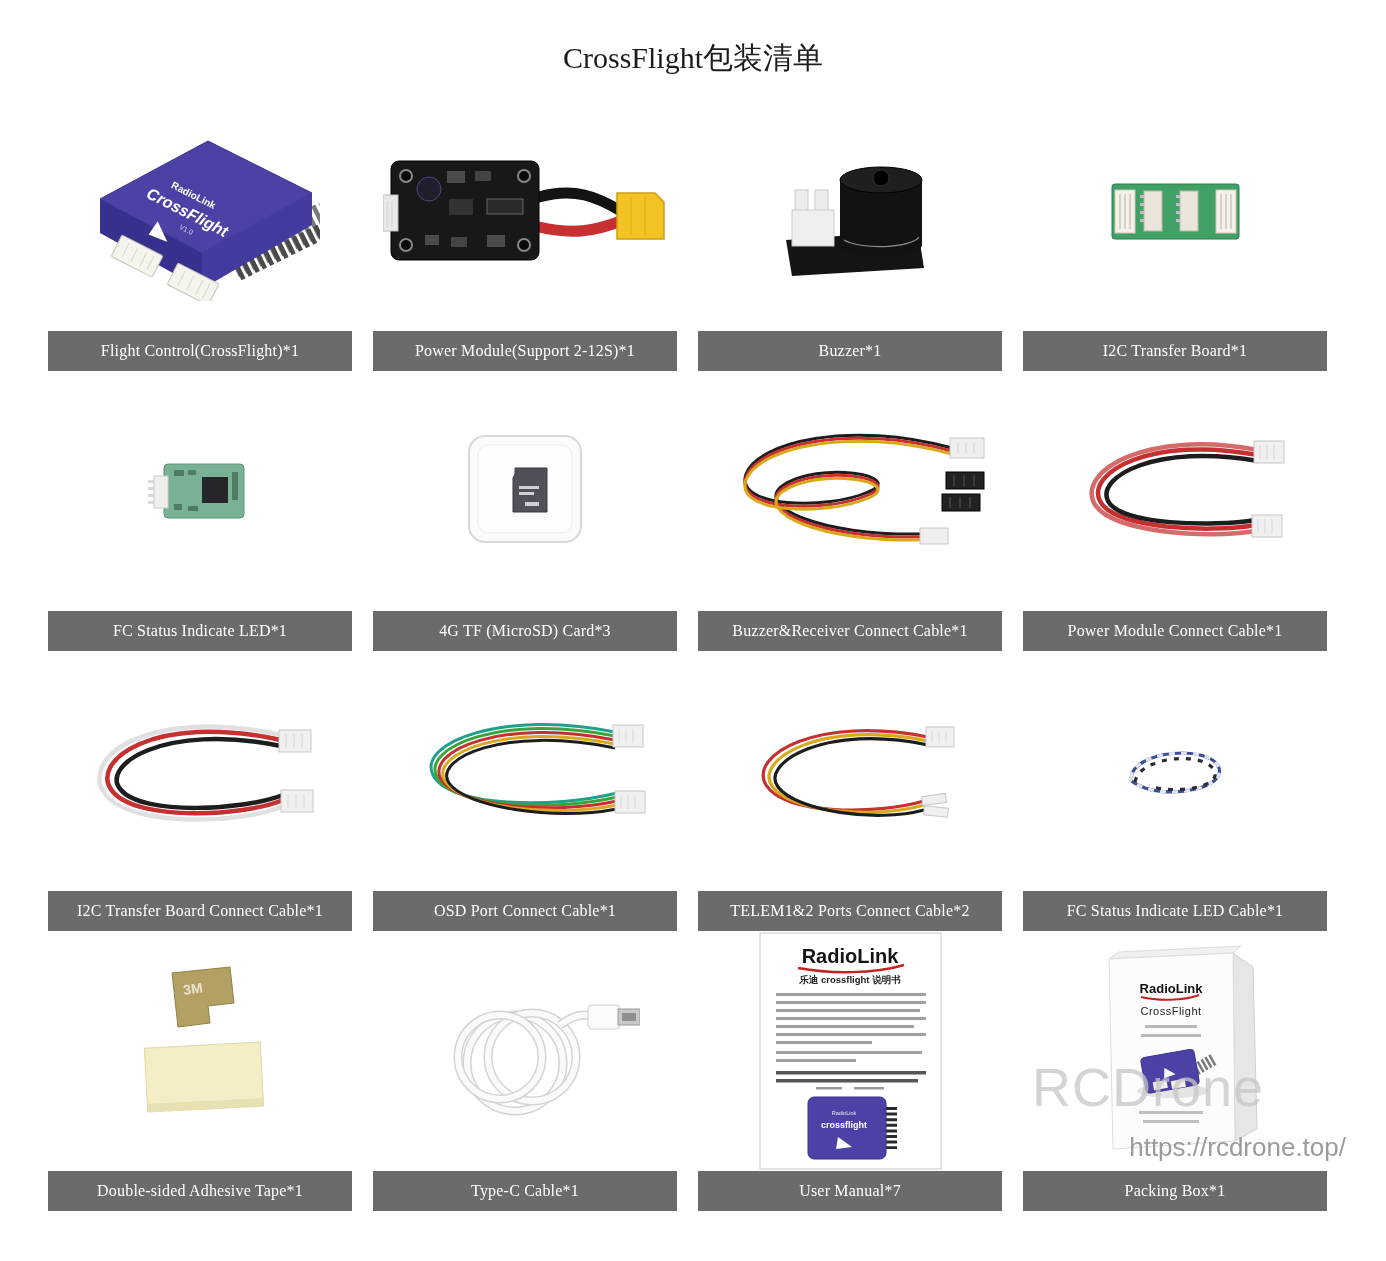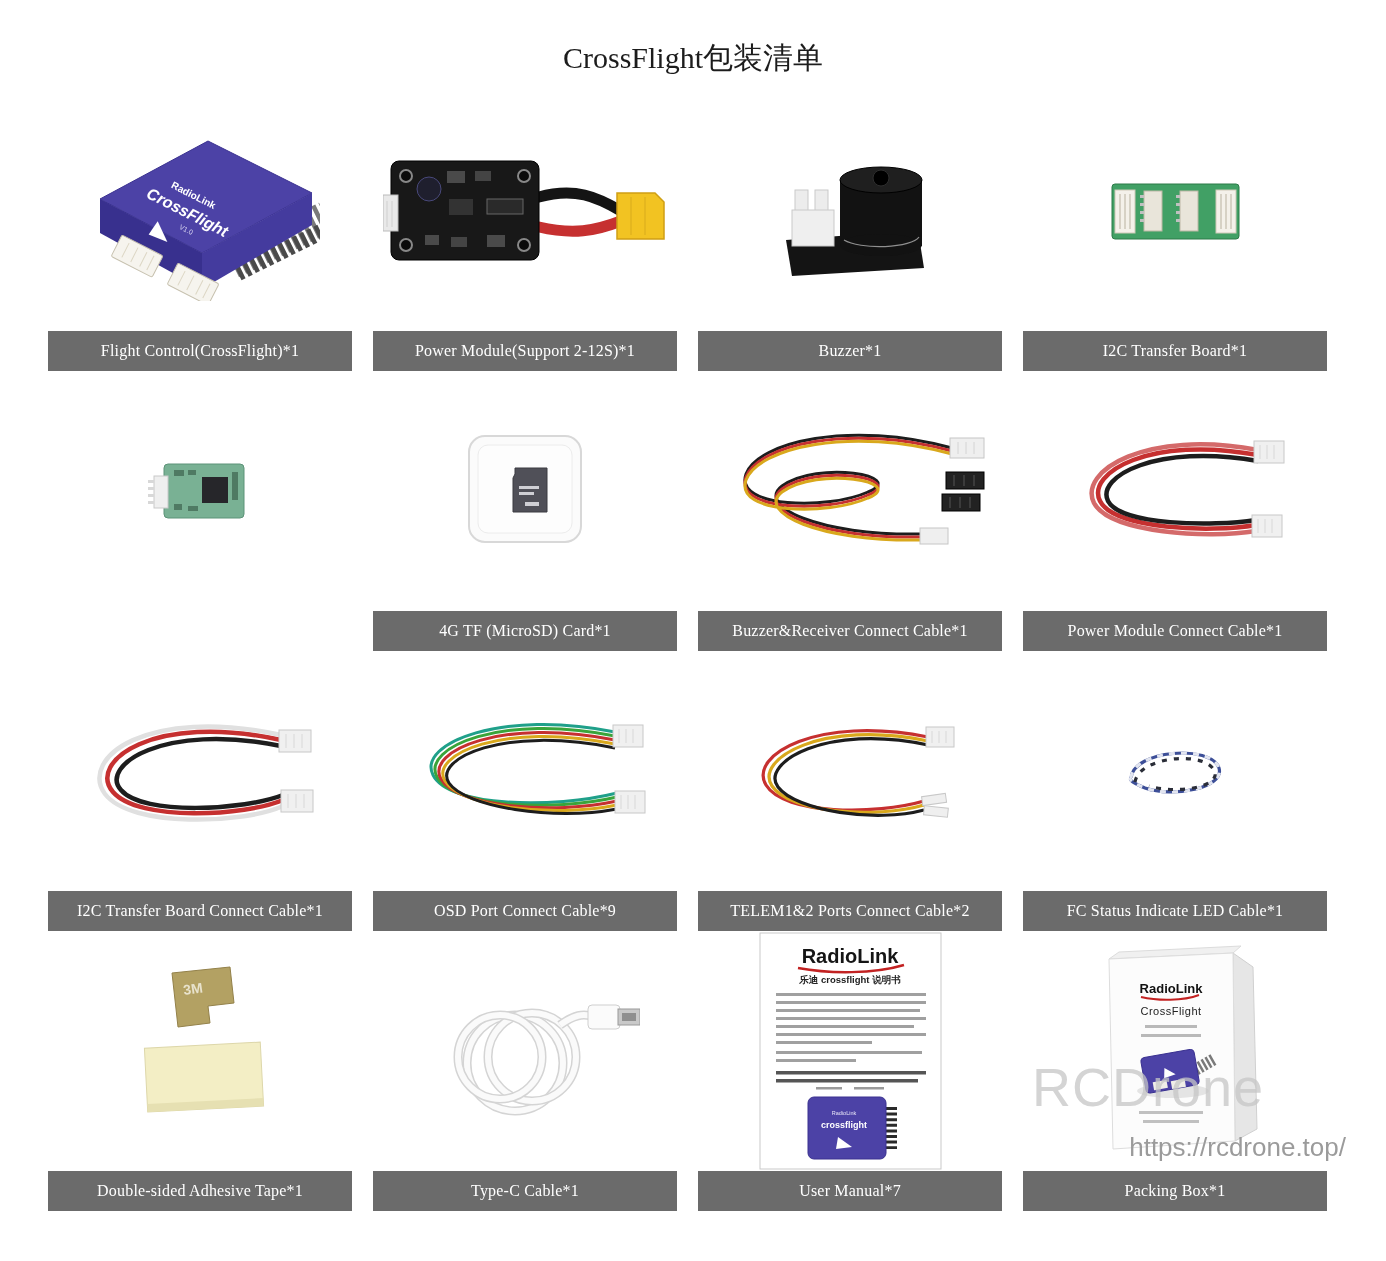--- a/index.html
+++ b/index.html
@@ -149,36 +149,37 @@
           </g>
         <rect x="6" y="24" width="14" height="32" fill="#efefef" stroke="#c9c9c9"></rect>
         <g fill="#d8d8d8">
             <rect x="0" y="28" width="6" height="3"></rect>
             <rect x="0" y="35" width="6" height="3"></rect>
             <rect x="0" y="42" width="6" height="3"></rect>
             <rect x="0" y="49" width="6" height="3"></rect>
           </g>
       </svg>
     </div>
+    <div class="caption">FC Status Indicate LED*1</div>
   </div>
 
   <div class="cell">
     <div class="img-wrap">
       <svg width="125" height="118" viewBox="0 0 125 118">
         <rect x="6" y="4" width="112" height="106" rx="16" fill="#fbfbfb" stroke="#d8d8d8" stroke-width="2"></rect>
         <rect x="15" y="13" width="94" height="88" rx="10" fill="#fdfdfd" stroke="#ececec"></rect>
         <polygon points="52,36 84,36 84,80 50,80 50,46 52,42" fill="#505058" stroke="#3a3a40"></polygon>
         <g fill="#cfcfd4">
             <rect x="56" y="54" width="20" height="3"></rect>
             <rect x="56" y="60" width="15" height="3"></rect>
             <rect x="62" y="70" width="14" height="4"></rect>
           </g>
       </svg>
     </div>
-    <div class="caption">4G TF (MicroSD) Card*1</div>
+    <div class="caption">4G TF (MicroSD) Card*3</div>
   </div>
 
   <div class="cell">
     <div class="img-wrap">
       <svg width="300" height="155" viewBox="0 0 300 155">
         <g fill="none" stroke-width="3">
           <path d="M252,34 C 150,6 58,28 46,60 C 34,94 128,96 168,78 C 208,62 118,46 82,72 C 56,92 118,122 222,120" stroke="#1d1d1d"></path>
           <path d="M252,37 C 150,9 58,31 46,63 C 34,97 128,99 168,81 C 208,65 118,49 82,75 C 56,95 118,125 222,123" stroke="#c63030"></path>
           <path d="M252,40 C 150,12 58,34 46,66 C 34,100 128,102 168,84 C 208,68 118,52 82,78 C 56,98 118,128 222,126" stroke="#d9a81c"></path>
         </g>
@@ -263,21 +264,21 @@
         <g stroke="#d8d8d8">
             <line x1="226" y1="20" x2="226" y2="34"></line>
             <line x1="233" y1="20" x2="233" y2="34"></line>
             <line x1="240" y1="20" x2="240" y2="34"></line>
         <line x1="228" y1="86" x2="228" y2="100"></line>
             <line x1="235" y1="86" x2="235" y2="100"></line>
             <line x1="242" y1="86" x2="242" y2="100"></line>
           </g>
       </svg>
     </div>
-    <div class="caption">OSD Port Connect Cable*9</div>
+    <div class="caption">OSD Port Connect Cable*1</div>
   </div>
 
   <div class="cell">
     <div class="img-wrap">
       <svg width="245" height="125" viewBox="0 0 245 125">
         <g fill="none" stroke-width="3.2">
           <path d="M200,28 C 90,6 20,46 38,76 C 56,106 148,106 196,92" stroke="#c63030"></path>
           <path d="M200,32 C 94,10 26,50 44,77 C 62,104 148,110 196,96" stroke="#d9a81c"></path>
           <path d="M200,36 C 98,14 32,54 50,78 C 68,102 148,114 196,101" stroke="#1d1d1d"></path>
         </g>

